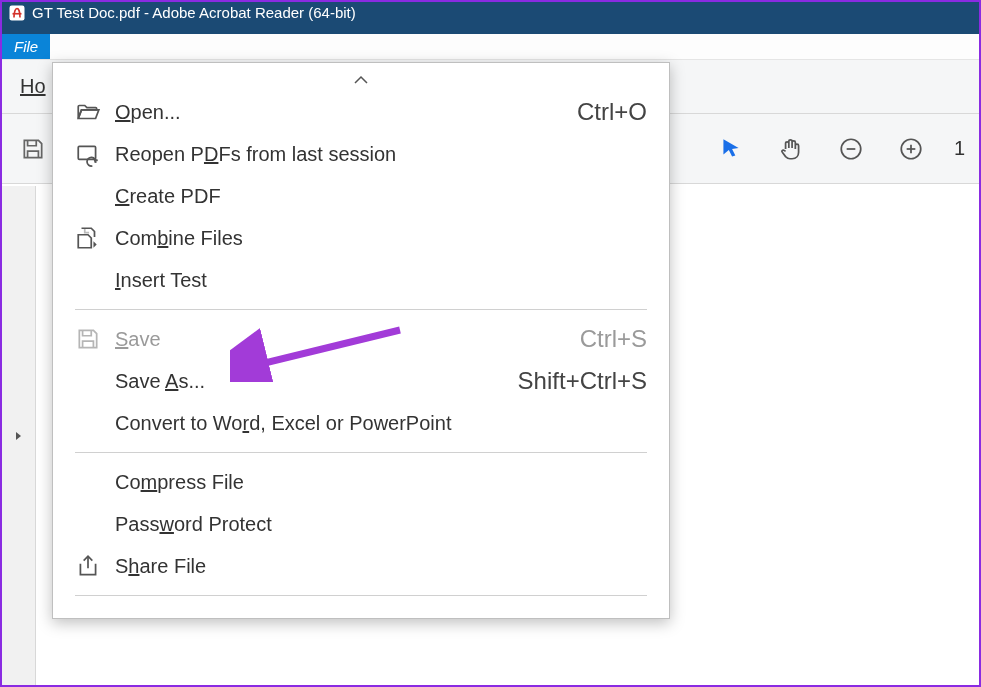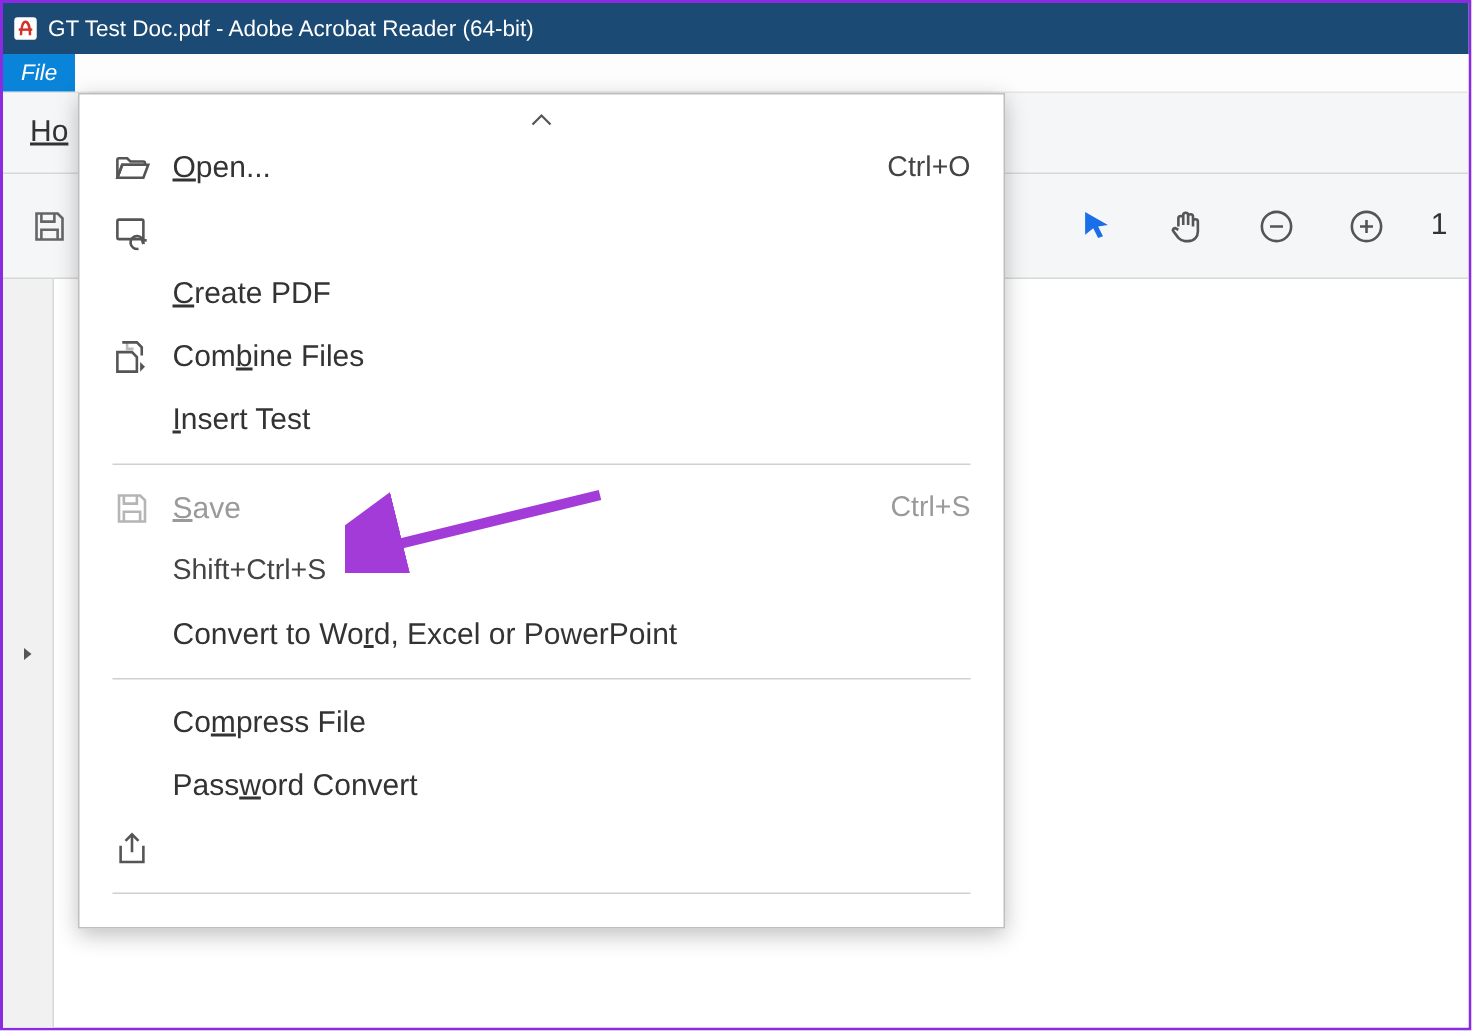--- a/index.html
+++ b/index.html
@@ -1,18 +1,18 @@
 <!DOCTYPE html>
 <html><head>
 <meta charset="utf-8">
 <style>
   * { box-sizing: border-box; margin: 0; padding: 0; }
   html, body { width: 981px; height: 687px; overflow: hidden; font-family: "Segoe UI", Arial, sans-serif; background: #f5f5f5; }
   .window { width: 981px; height: 687px; border: 2px solid #8a2be2; position: relative; background: #fff; }
-  .titlebar { height: 32px; background: #1b4a74; color: #fff; display: flex; align-items: center; padding: 17px 6px; font-size: 15px; }
+  .titlebar { height: 32px; background: #1b4a74; color: #fff; display: flex; align-items: flex-start; padding: 2px 6px; font-size: 15px; }
   .titlebar .icon-slot { width: 18px; height: 18px; margin-right: 6px; display: flex; align-items: center; justify-content: center; }
   .menubar { height: 26px; background: #fdfdfd; display: flex; align-items: stretch; font-size: 15px; border-bottom: 1px solid #e5e5e5; font-style: italic; }
   .menubar .menu-item { padding: 0 12px; display: flex; align-items: center; cursor: default; }
   .menubar .menu-item.active { background: #0a84d8; color: #fff; }
   .tabs-row { height: 54px; background: #f5f6f7; border-bottom: 1px solid #d8d8d8; display: flex; align-items: center; font-size: 20px; color: #333; }
   .tabs-row .home { padding: 0 18px; text-decoration: underline; }
   .toolbar { height: 70px; background: #f5f6f7; border-bottom: 1px solid #d8d8d8; display: flex; align-items: center; padding: 0 14px; gap: 26px; color: #555; }
   .toolbar .spacer { flex: 1; }
   .toolbar .tbtn { width: 34px; height: 34px; display: flex; align-items: center; justify-content: center; }
   .toolbar .tbtn svg { width: 26px; height: 26px; }
@@ -38,21 +38,21 @@
     display: flex;
     align-items: center;
     height: 42px;
     padding: 0 22px 0 22px;
     font-size: 20px;
     color: #333;
   }
   .dropdown .row .icn { width: 40px; display: flex; align-items: center; justify-content: flex-start; color: #555; }
   .dropdown .row .icn svg { width: 26px; height: 26px; }
   .dropdown .row .lbl { flex: 1; }
-  .dropdown .row .shortcut { color: #444; font-size: 19px; }
+  .dropdown .row .shortcut { color: #444; font-size: 24px; }
   .dropdown .row.disabled { color: #9a9a9a; }
   .dropdown .row.disabled .shortcut { color: #9a9a9a; }
   .dropdown .row.disabled .icn { color: #b5b5b5; }
   .dropdown hr { border: none; border-top: 1px solid #d0d0d0; margin: 8px 22px; }
   .ul { text-decoration: underline; }
   
   .annot-arrow {
     position: absolute;
     left: 228px; top: 320px;
     width: 180px; height: 60px;
@@ -149,20 +149,21 @@
     </div>
 
     <div class="row">
       <span class="icn">
         <svg viewBox="0 0 24 24" fill="none" stroke="currentColor" stroke-width="1.6">
             <rect x="3" y="5" width="16" height="12" rx="1"></rect>
             <path d="M19 20a4 4 0 10-3 3"></path>
             <path d="M19 20l-1-3 3 1"></path>
           </svg>
       </span>
+      <span class="lbl"><span>Reopen P</span><span class="ul">D</span><span>Fs from last session</span></span>
     </div>
 
     <div class="row">
       <span class="icn"></span>
       <span class="lbl"><span></span><span class="ul">C</span><span>reate PDF</span></span>
     </div>
 
     <div class="row">
       <span class="icn">
         <svg viewBox="0 0 24 24" fill="none" stroke="currentColor" stroke-width="1.6">
@@ -190,50 +191,52 @@
             <path d="M7 4v5h8V4"></path>
             <path d="M7 20v-6h10v6"></path>
           </svg>
       </span>
       <span class="lbl"><span></span><span class="ul">S</span><span>ave</span></span>
       <span class="shortcut">Ctrl+S</span>
     </div>
 
     <div class="row">
       <span class="icn"></span>
+      <span class="lbl"><span>Save </span><span class="ul">A</span><span>s...</span></span>
       <span class="shortcut">Shift+Ctrl+S</span>
     </div>
 
     <div class="row">
       <span class="icn"></span>
       <span class="lbl"><span>Convert to Wo</span><span class="ul">r</span><span>d, Excel or PowerPoint</span></span>
     </div>
 
 
     <hr>
 
     <div class="row">
       <span class="icn"></span>
       <span class="lbl"><span>Co</span><span class="ul">m</span><span>press File</span></span>
     </div>
 
     <div class="row">
       <span class="icn"></span>
-      <span class="lbl"><span>Pass</span><span class="ul">w</span><span>ord Convert</span></span>
+      <span class="lbl"><span>Pass</span><span class="ul">w</span><span>ord Protect</span></span>
     </div>
 
 
     <div class="row">
       <span class="icn">
         <svg viewBox="0 0 24 24" fill="none" stroke="currentColor" stroke-width="1.6">
             <path d="M5 10v10h14V10"></path>
             <path d="M12 3v11"></path>
             <path d="M8 7l4-4 4 4"></path>
           </svg>
       </span>
+      <span class="lbl"><span>S</span><span class="ul">h</span><span>are File</span></span>
     </div>
 
     <hr>
   </div>
 
   <svg class="annot-arrow" viewBox="0 0 180 60">
     <defs>
       <marker id="ah" markerWidth="14" markerHeight="14" refX="3" refY="5" orient="auto">
         <path d="M0 0 L12 5 L0 10 z" fill="#a23bd8"></path>
       </marker>

